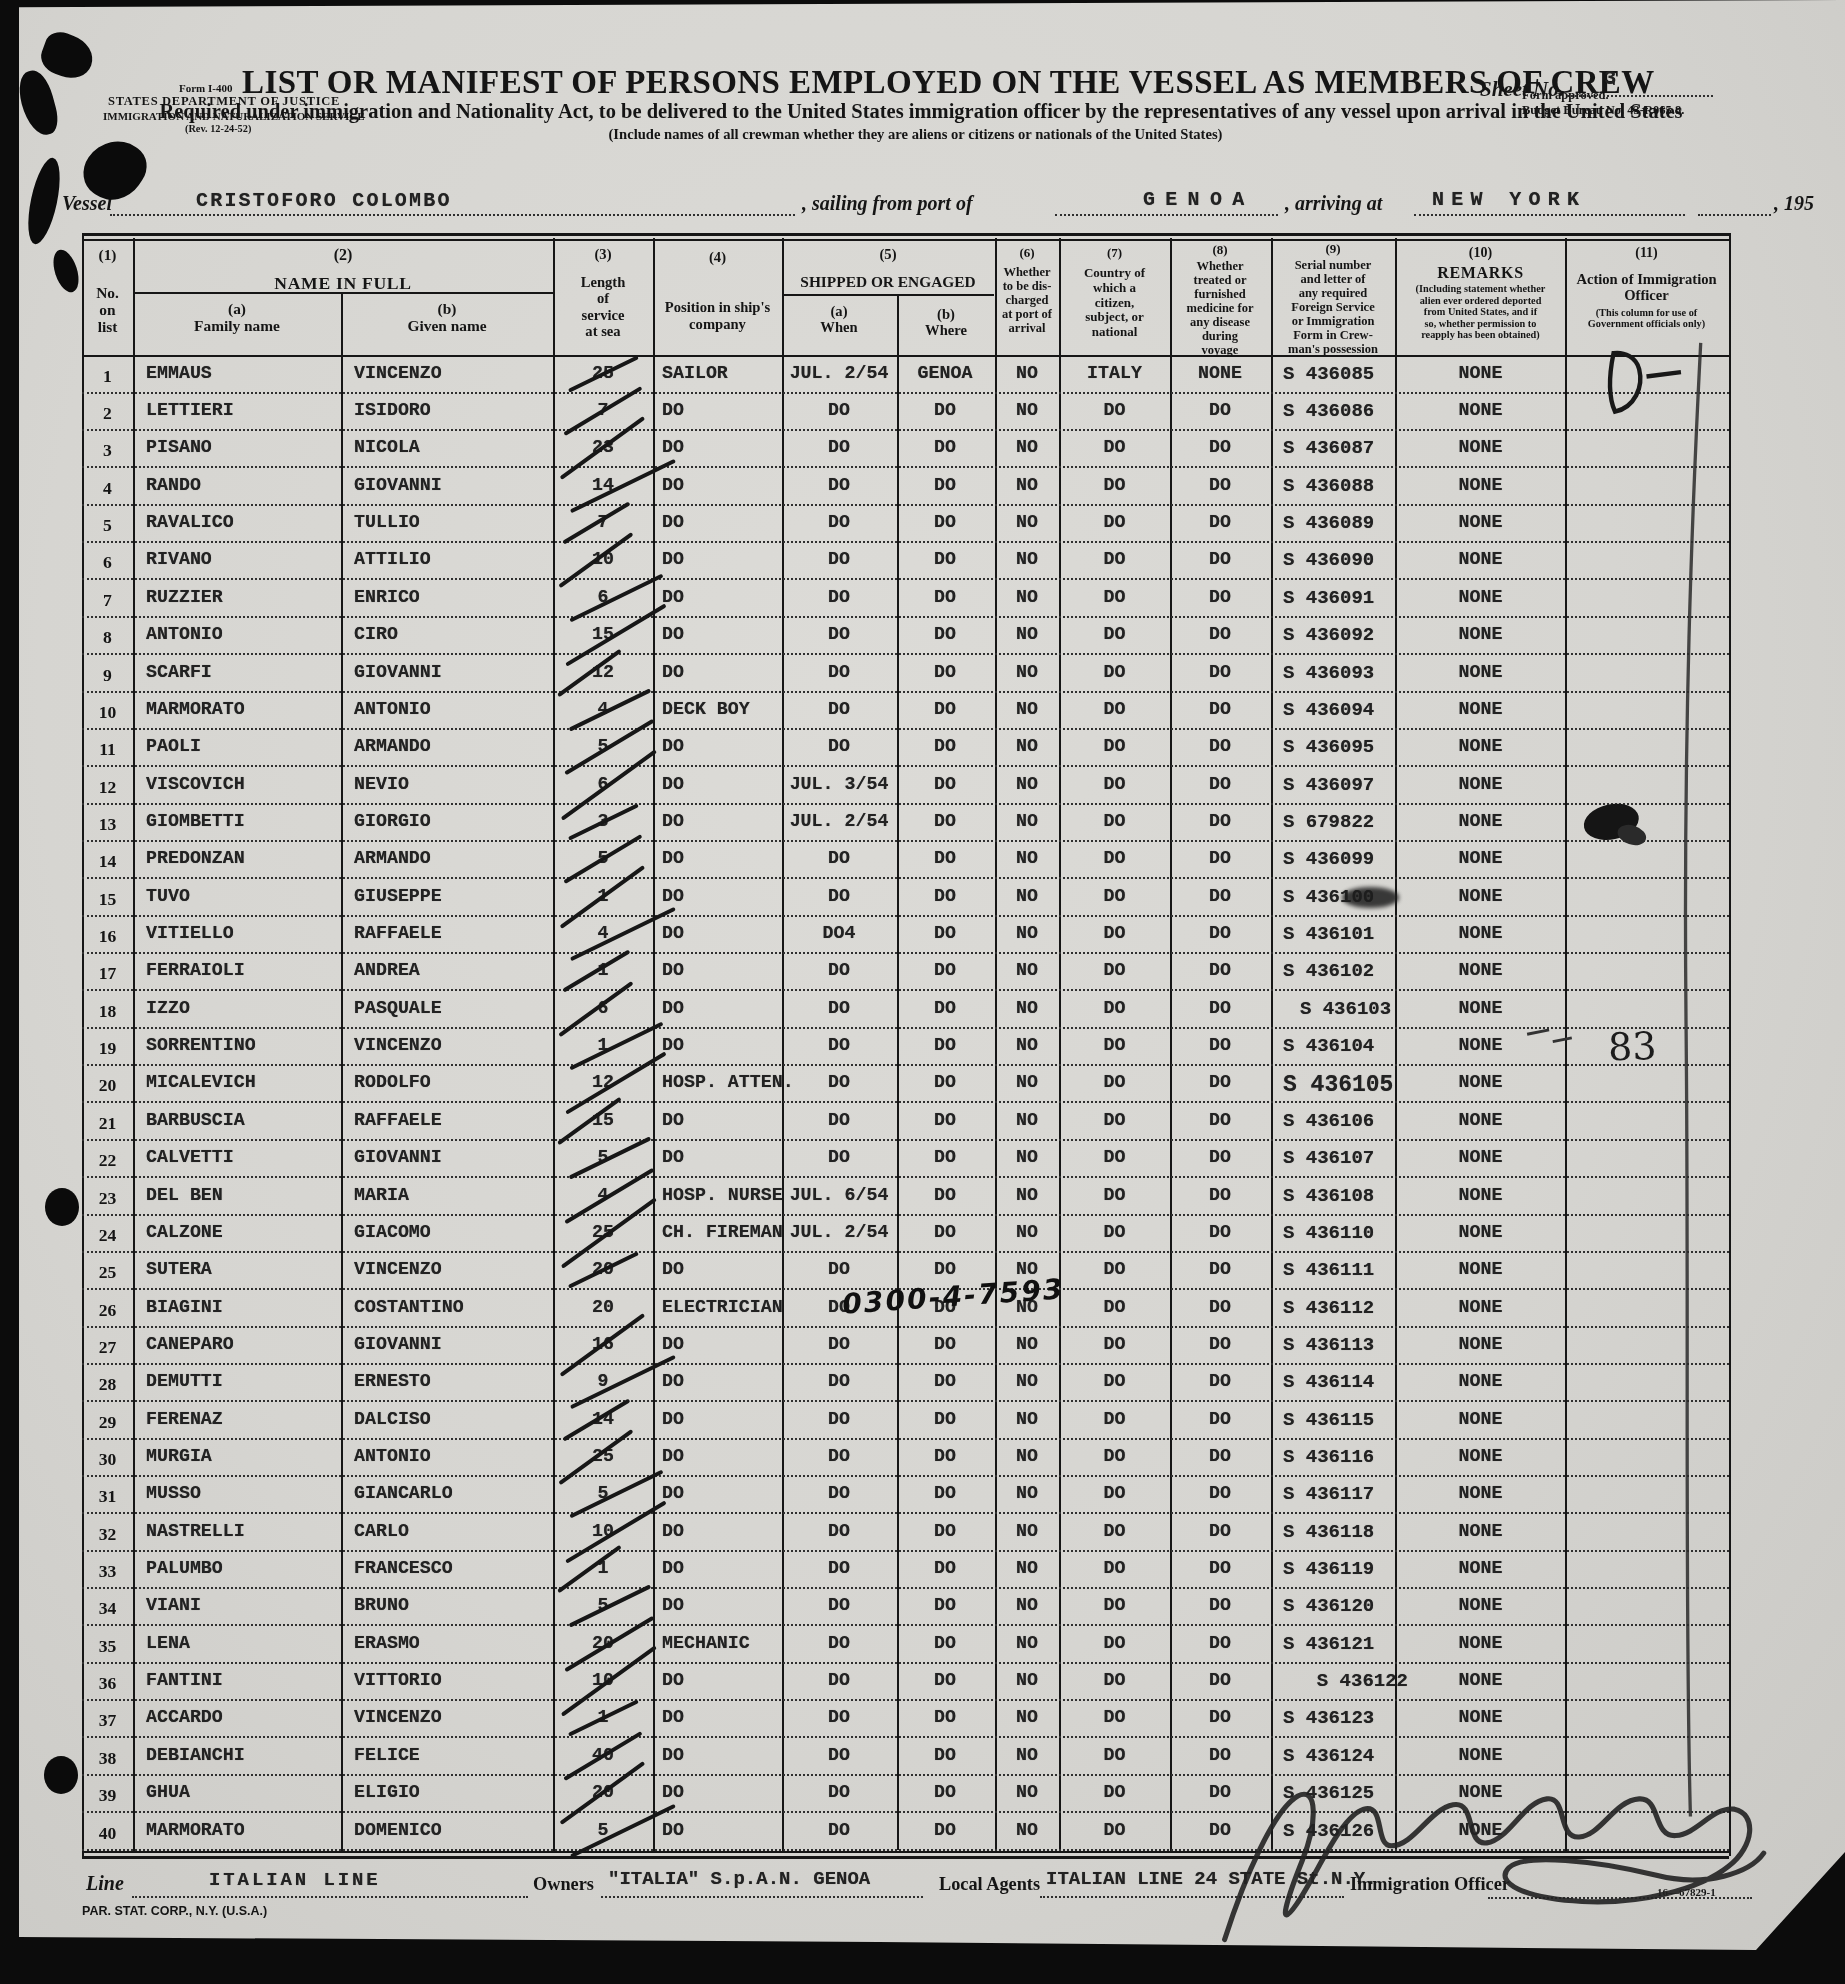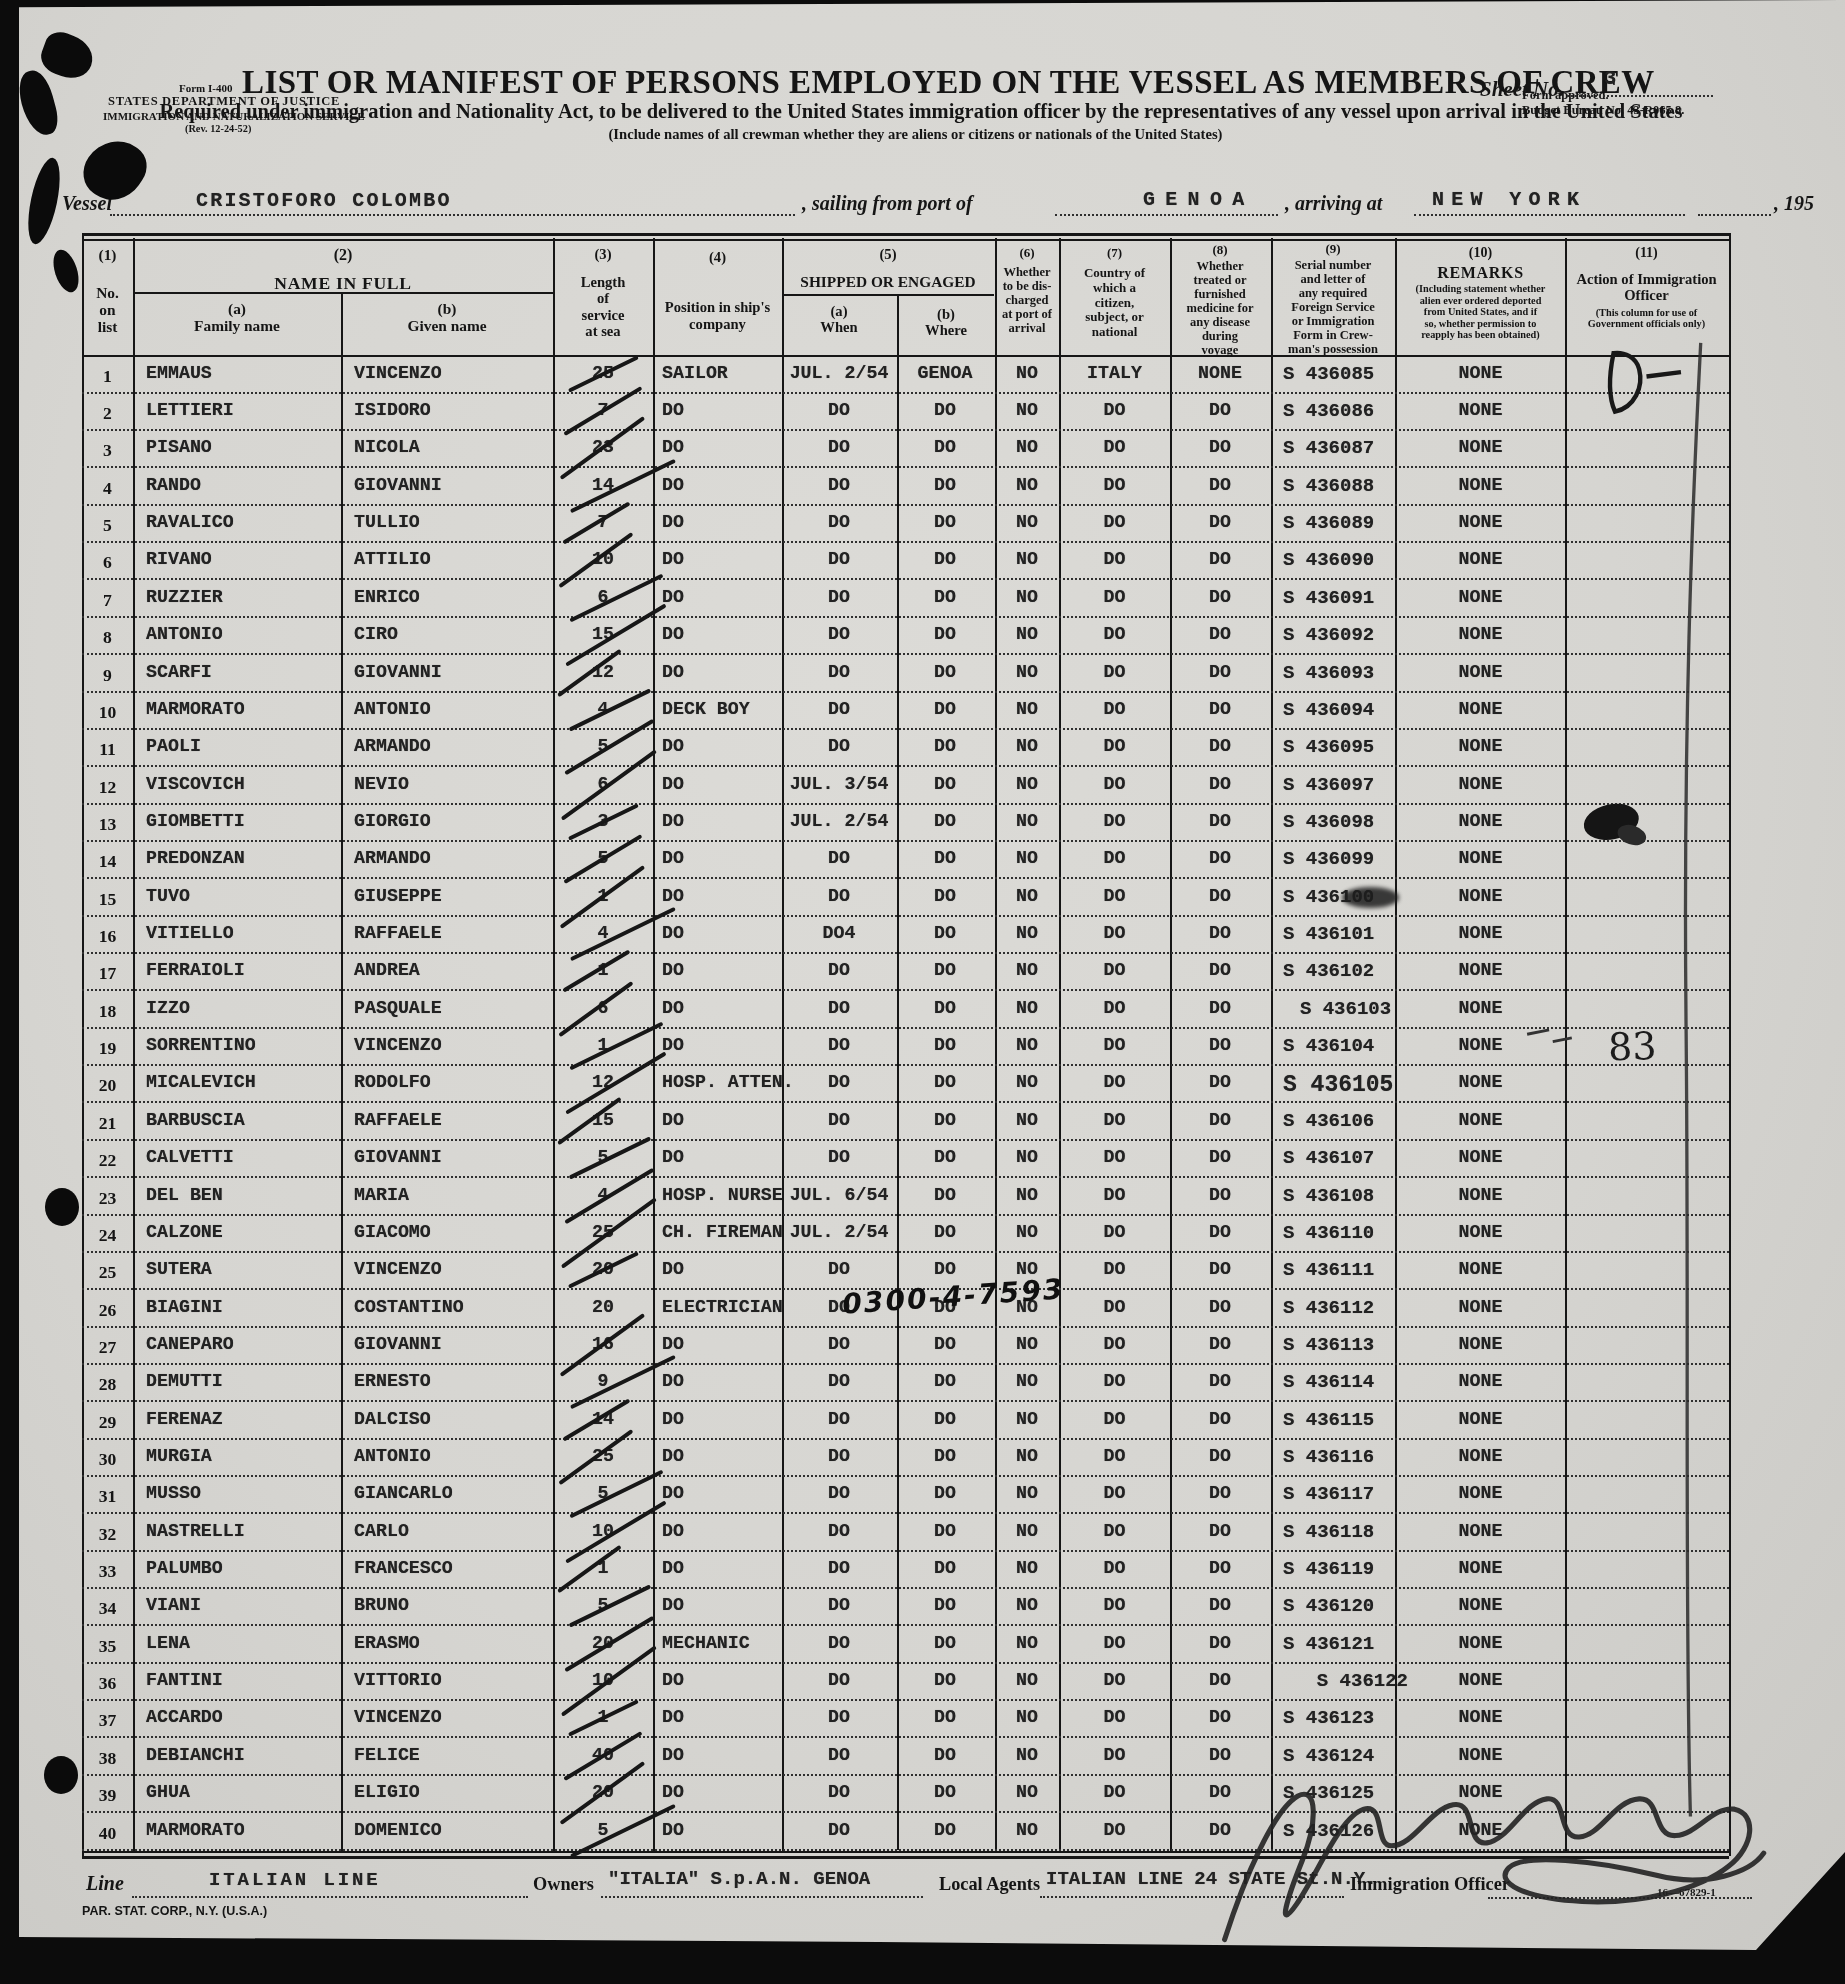--- a/index.html
+++ b/index.html
@@ -355,21 +355,21 @@
       <div class="cell printed" style="left: 0px; width: 51px; text-align: center; font-size: 17.6px; top: 8.8px;">13</div>
       <div class="cell typed" style="left: 64px; width: 183px; text-align: left;">GIOMBETTI</div>
       <div class="cell typed" style="left: 272px; width: 187px; text-align: left;">GIORGIO</div>
       <div class="cell typed" style="left: 471px; width: 100px; text-align: center;">3</div>
       <div class="cell typed" style="left: 580px; width: 117px; text-align: left;">DO</div>
       <div class="cell typed" style="left: 700px; width: 114px; text-align: center;">JUL. 2/54</div>
       <div class="cell typed" style="left: 814px; width: 98px; text-align: center;">DO</div>
       <div class="cell typed" style="left: 913px; width: 64px; text-align: center;">NO</div>
       <div class="cell typed" style="left: 977px; width: 111px; text-align: center;">DO</div>
       <div class="cell typed" style="left: 1088px; width: 100px; text-align: center;">DO</div>
-      <div class="cell typed" style="left: 1201px; width: 125px; text-align: left; font-size: 19px;">S 436098</div>
+      <div class="cell typed" style="left: 1201px; width: 125px; text-align: left; font-size: 19px;">S 679822</div>
       <div class="cell typed" style="left: 1313px; width: 171px; text-align: center;">NONE</div>
       <div class="slash" style="left: 483px; top: 14.6px; width: 77px; transform: rotate(-26deg);"></div>
     </div>
     <div class="trow" style="top: 842px; height: 35px;">
       <div class="cell printed" style="left: 0px; width: 51px; text-align: center; font-size: 17.6px; top: 8.8px;">14</div>
       <div class="cell typed" style="left: 64px; width: 183px; text-align: left;">PREDONZAN</div>
       <div class="cell typed" style="left: 272px; width: 187px; text-align: left;">ARMANDO</div>
       <div class="cell typed" style="left: 471px; width: 100px; text-align: center;">5</div>
       <div class="cell typed" style="left: 580px; width: 117px; text-align: left;">DO</div>
       <div class="cell typed" style="left: 700px; width: 114px; text-align: center;">DO</div>

